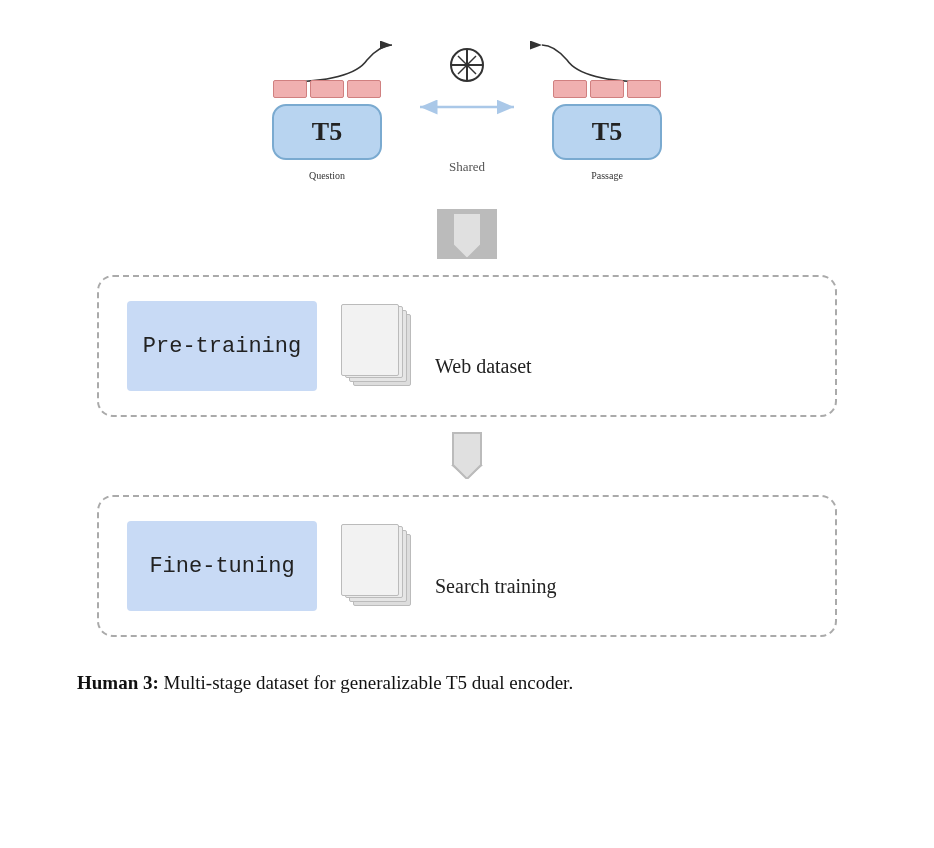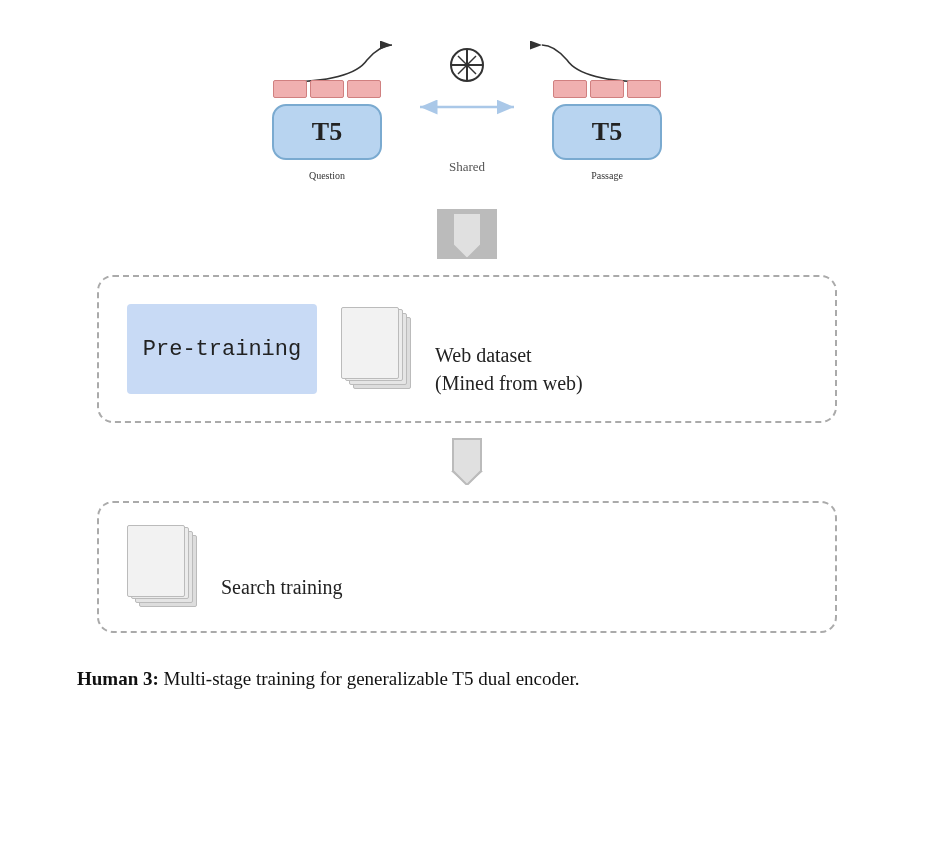--- a/index.html
+++ b/index.html
@@ -288,40 +288,40 @@
   <div class="stage-box">
     <div class="stage-label-box">Pre-training</div>
     <div class="documents-stack">
       <div class="doc-page"></div>
       <div class="doc-page"></div>
       <div class="doc-page"></div>
       <div class="doc-page"></div>
     </div>
     <div class="stage-description">
       <span>Web dataset</span><br>
-      <span>(Mined from web)</span>
     </div>
   </div>
 
   <div class="arrow-down-svg">
     <svg width="60" height="50">
       <polygon points="14,36 30,50 46,36" fill="#bbb"></polygon>
       <polygon points="16,4 44,4 44,36 30,50 16,36" fill="#e0e0e0" stroke="#bbb" stroke-width="2"></polygon>
     </svg>
   </div>
 
   <div class="stage-box">
+    <div class="stage-label-box">Fine-tuning</div>
     <div class="documents-stack">
       <div class="doc-page"></div>
       <div class="doc-page"></div>
       <div class="doc-page"></div>
       <div class="doc-page"></div>
     </div>
     <div class="stage-description">
       <span>Search training</span><br>
     </div>
   </div>
 
 </div>
 
 <div class="figure-caption">
-  <span class="caption-label">Human 3:</span><span> Multi-stage training for generalizable T5 dual encoder.</span>
+  <span class="caption-label">Human 3:</span><span> Multi-stage dataset for generalizable T5 dual encoder.</span>
 </div>
 
 </body></html>

